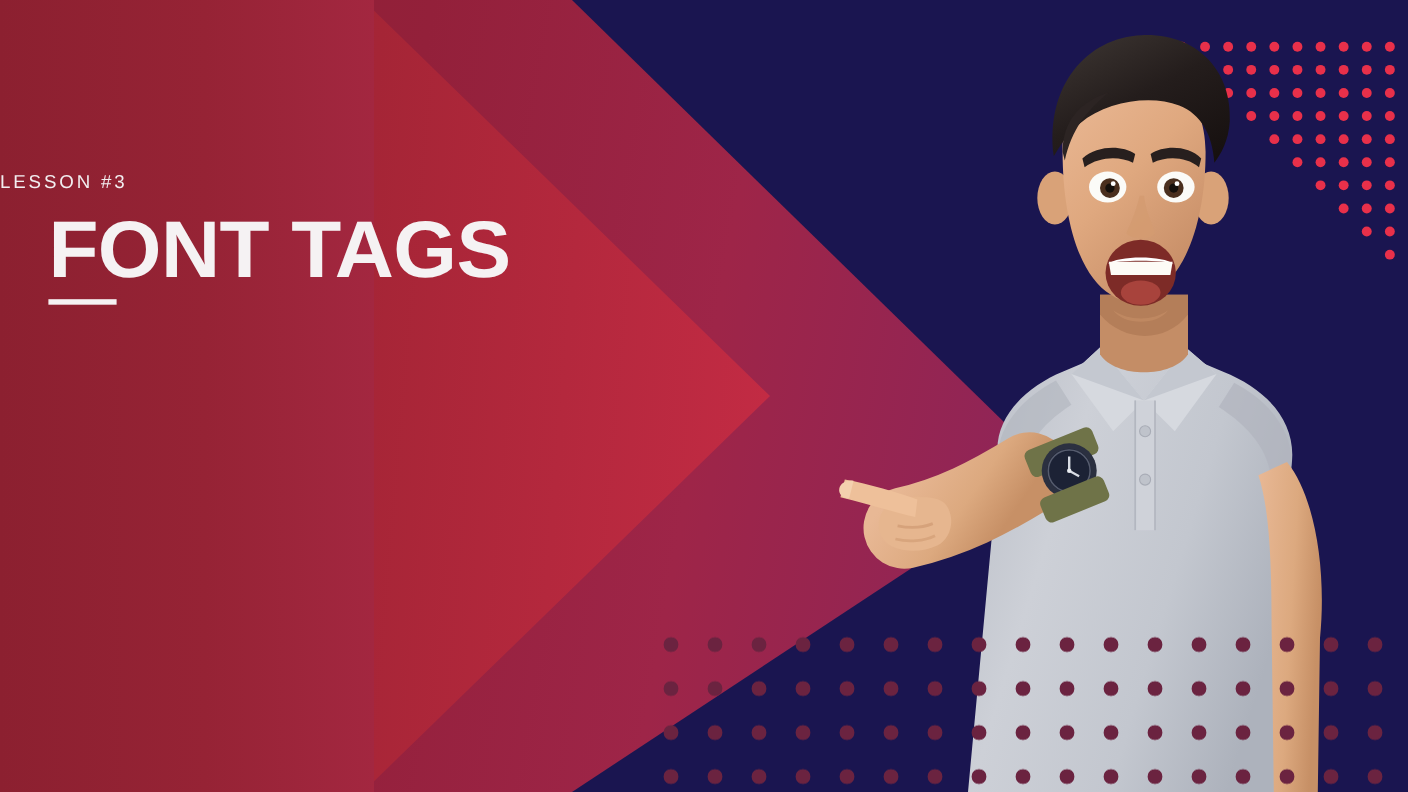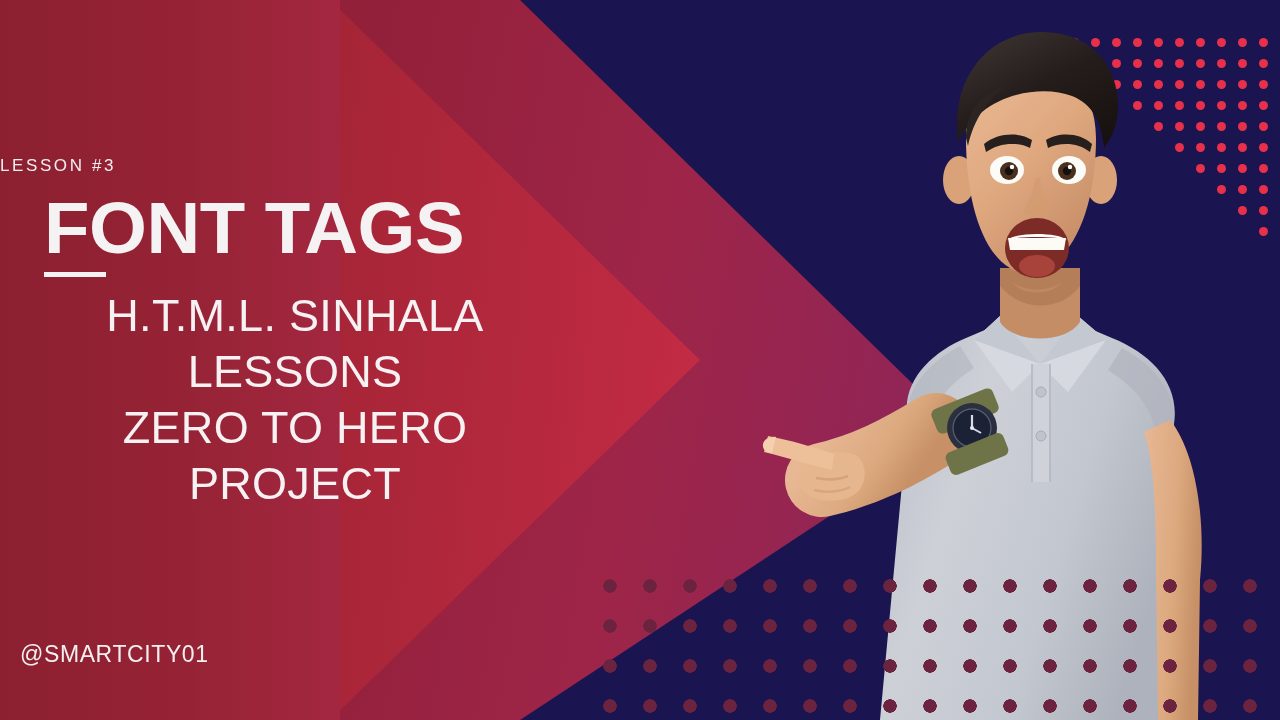--- a/index.html
+++ b/index.html
@@ -344,22 +344,15 @@
       </g>
     </g>
   </svg>
 
   <div class="dots-grid"></div>
 
   <div class="text-block">
     <div class="lesson-label">LESSON #3</div>
     <div class="main-title">FONT TAGS</div>
     <div class="title-rule"></div>
-    <div class="subtitle" id="subtitle">
-        <div>H.T.M.L. SINHALA</div>
-        <div>LESSONS</div>
-        <div>ZERO TO HERO</div>
-        <div>PROJECT</div>
-      </div>
-    <div class="handle">@SMARTCITY01</div>
   </div>
 
 </div>
 
 </body></html>

